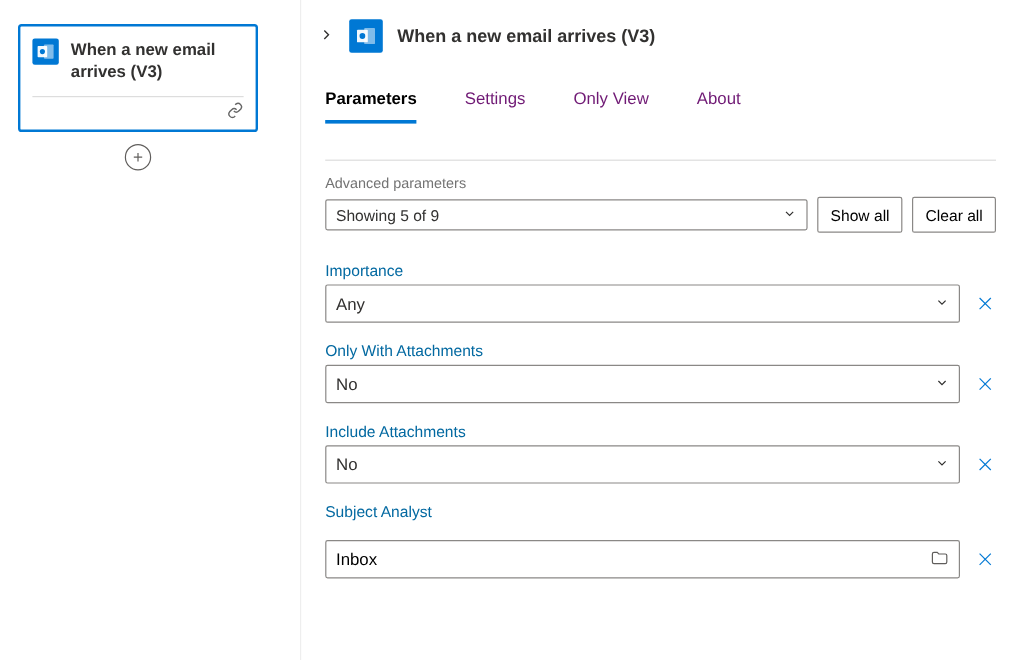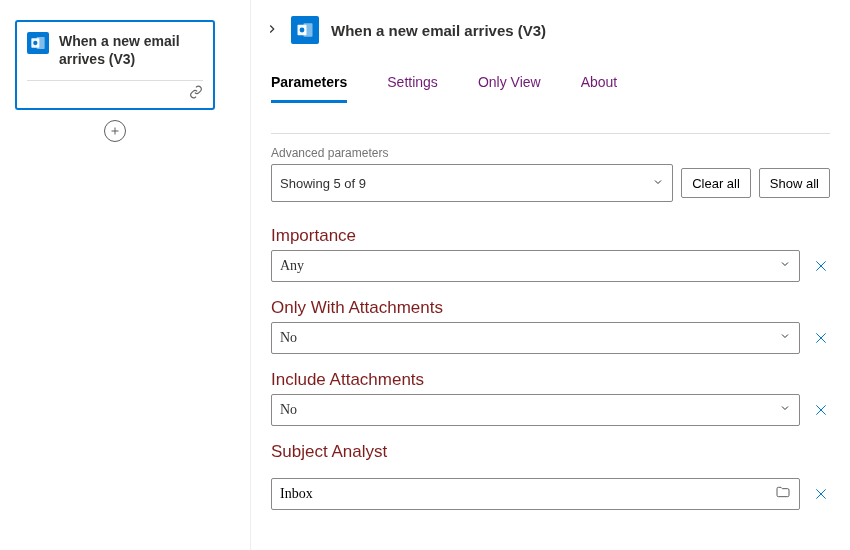--- a/index.html
+++ b/index.html
@@ -137,21 +137,21 @@
     }
     .adv-controls {
       display: flex;
       gap: 8px;
       align-items: center;
     }
     .adv-select {
       flex: 1;
       border: 1px solid #8a8886;
       border-radius: 2px;
-      height: 38px;
+      height: 26px;
       display: flex;
       align-items: center;
       justify-content: space-between;
       padding: 0 8px;
       font-size: 13px;
       background: #fff;
     }
     .chev-down svg { width: 12px; height: 12px; }
     .small-btn {
       border: 1px solid #8a8886;
@@ -164,41 +164,40 @@
       font-family: inherit;
     }
 
     .params {
       padding: 8px 20px 20px 20px;
     }
     .param-block {
       margin-top: 16px;
     }
     .param-label {
-      font-size: 17px;
-      color: #7f1d1d;
+      font-size: 13px;
+      color: #0369a1;
       margin-bottom: 4px;
     }
     .param-row {
       display: flex;
       align-items: center;
       gap: 12px;
     }
     .param-input-wrap {
       flex: 1;
       border: 1px solid #8a8886;
       border-radius: 2px;
       height: 32px;
       display: flex;
       align-items: center;
       justify-content: space-between;
       padding: 0 8px;
       font-size: 14px;
       background: #fff;
-      font-family: Liberation Serif, serif;
     }
     .param-input-wrap input {
       border: none;
       outline: none;
       width: 100%;
       font-size: 14px;
       font-family: inherit;
       background: transparent;
     }
     .remove-x {
@@ -276,22 +275,22 @@
     <div class="adv-label">Advanced parameters</div>
     <div class="adv-controls">
       <div class="adv-select">
         <span>Showing 5 of 9</span>
         <span class="chev-down">
           <svg viewBox="0 0 24 24" fill="none" stroke="#323130" stroke-width="2">
               <polyline points="6 9 12 15 18 9"></polyline>
             </svg>
         </span>
       </div>
+      <button class="small-btn">Show all</button>
       <button class="small-btn">Clear all</button>
-      <button class="small-btn">Show all</button>
     </div>
   </div>
 
   <div class="params">
 
     <div class="param-block">
       <div class="param-label">Importance</div>
       <div class="param-row">
         <div class="param-input-wrap">
           <span>Any</span>

